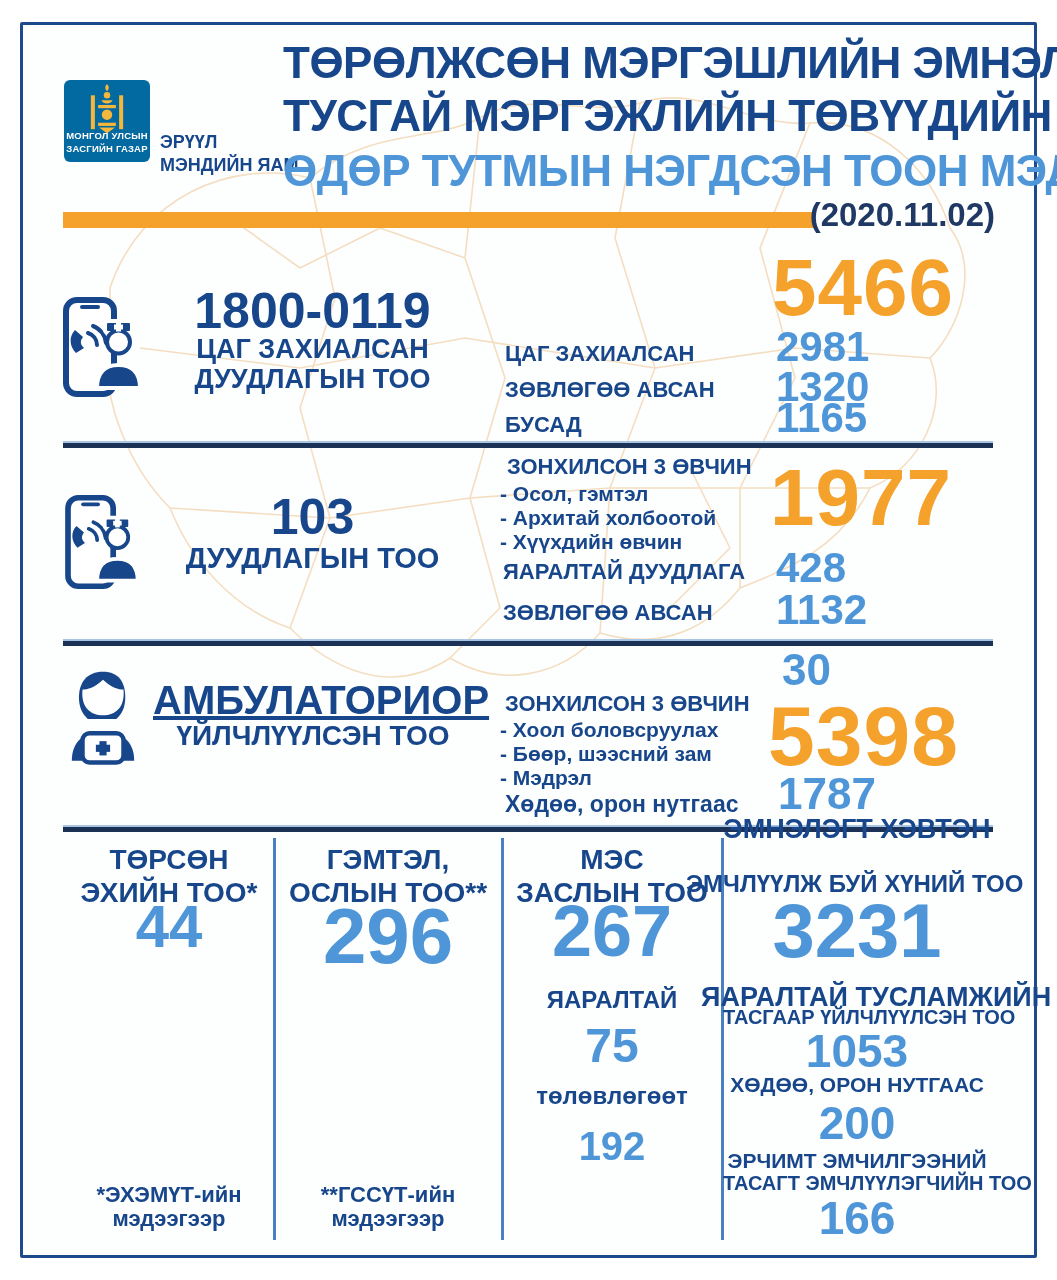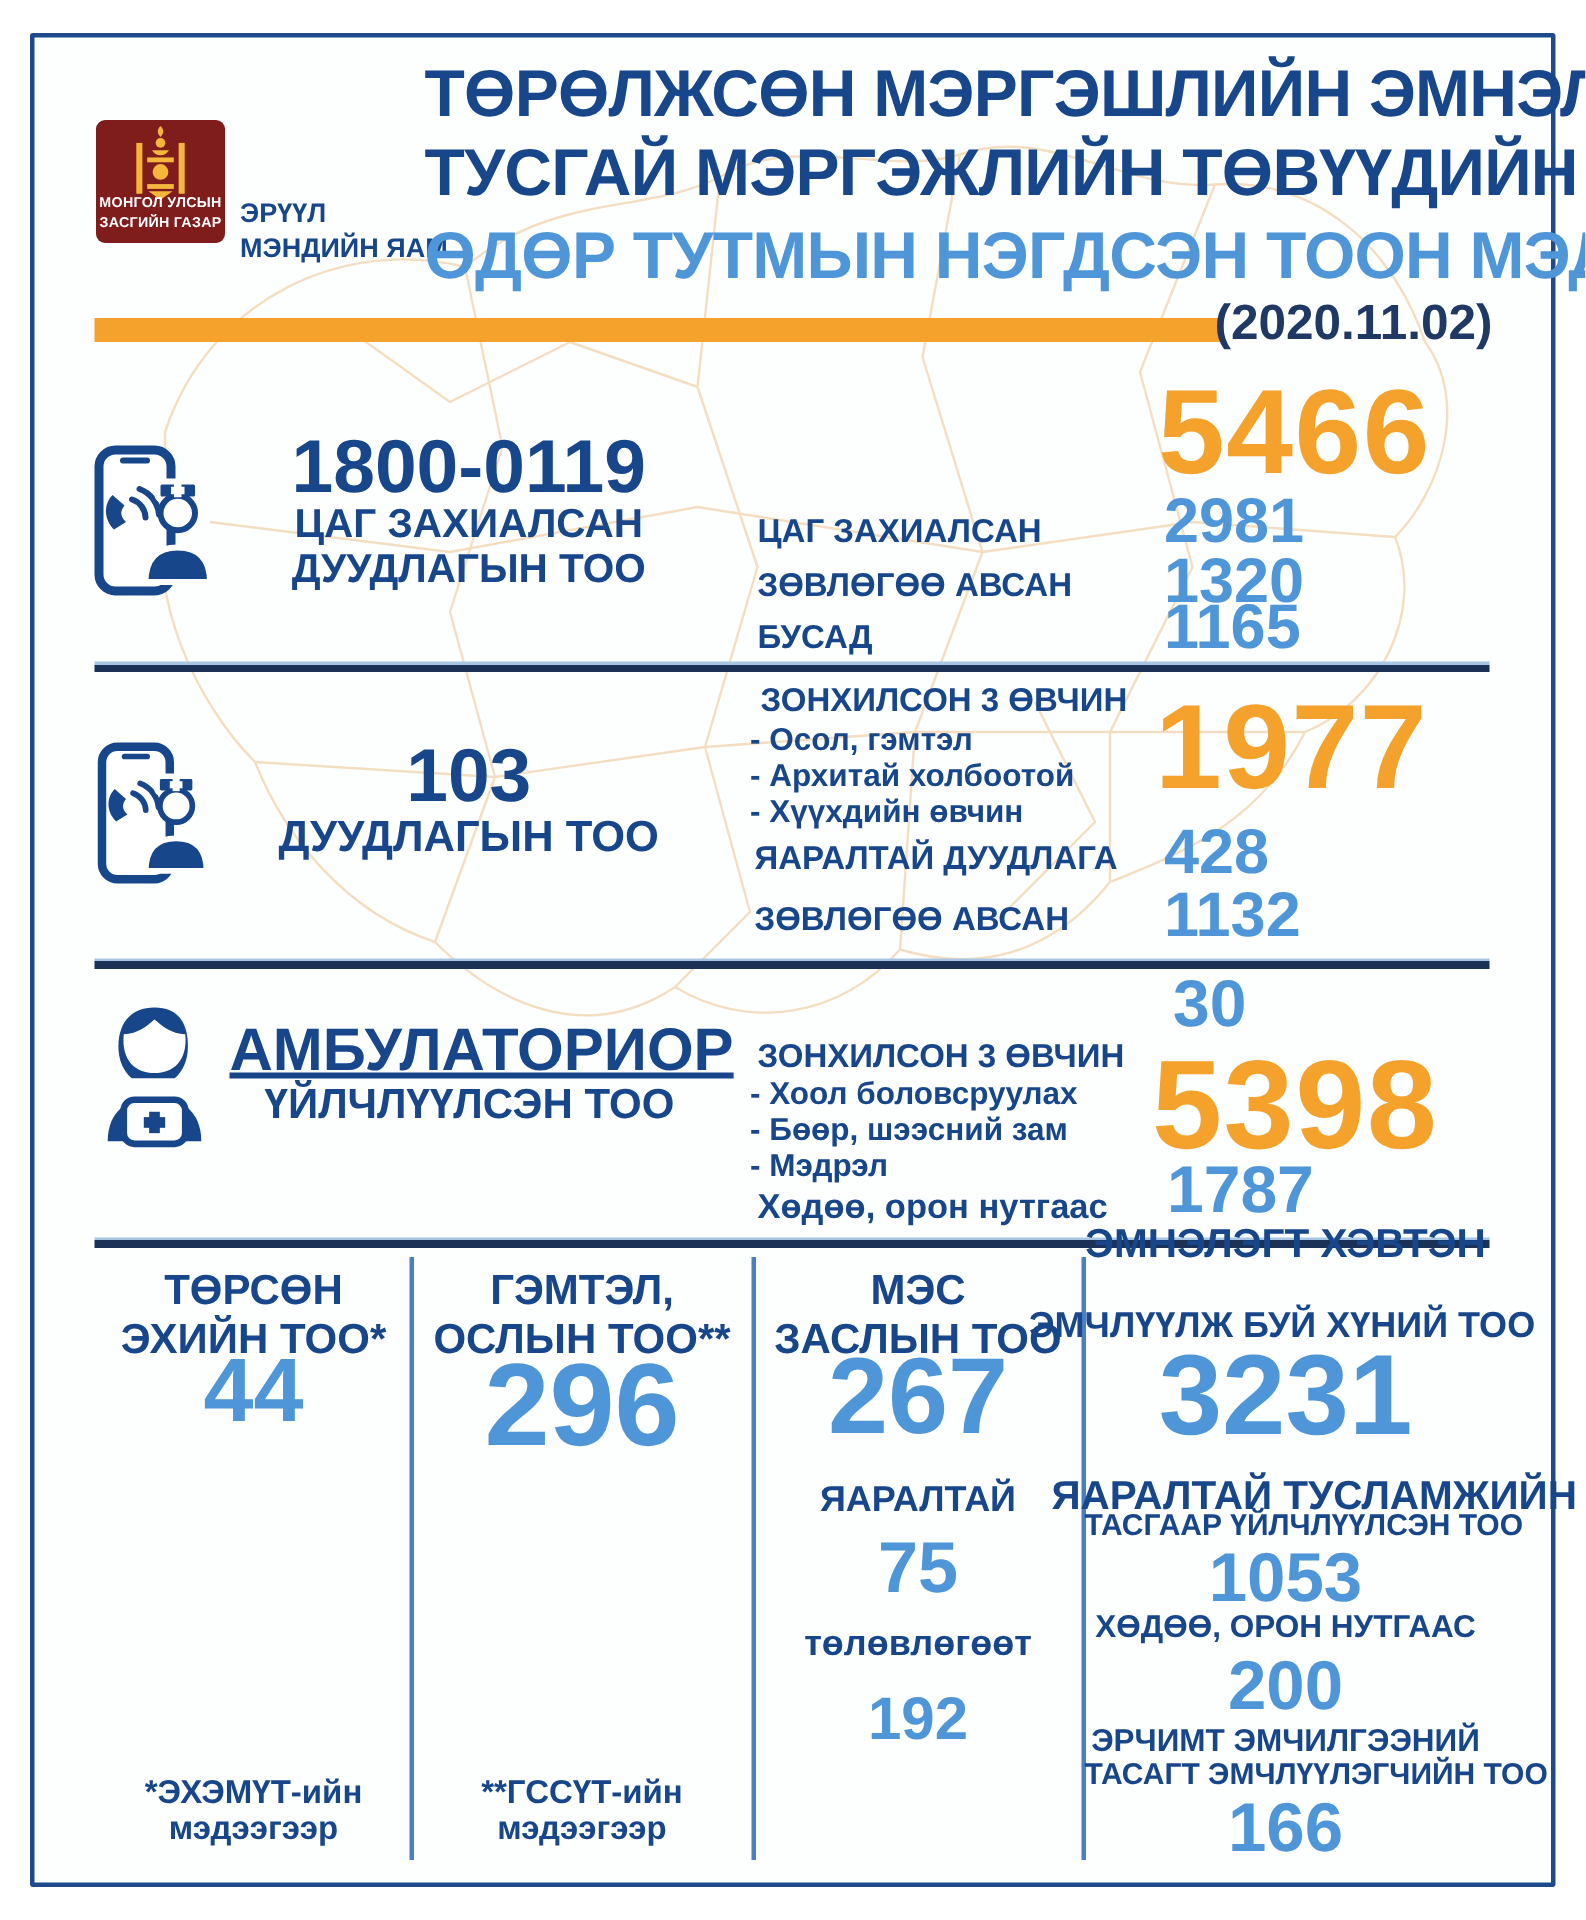--- a/index.html
+++ b/index.html
@@ -17,21 +17,21 @@
   .title-line{left:283px;width:716px;text-align:center;font-size:44px;letter-spacing:-.5px;line-height:1.05;}
   .date{font-size:33px;color:#1F3864;}
   .bar{background:#F5A22C;}
   .hr{height:7px;background:linear-gradient(to bottom,#A8C6E4 0 2px,#1B3156 2px 100%);}
   .vr{width:3px;background:#4A7FC1;}
   .bignum{font-size:80px;line-height:1;letter-spacing:1px;}
   .midnum{font-size:42px;line-height:1;}
   .sec-label{font-size:22px;line-height:1;}
   .bullet{font-size:21px;line-height:1;}
   .colbox{text-align:center;}
-  .logo{background:#7f1d1d;border-radius:6px;}
+  .logo{background:#0369a1;border-radius:6px;}
   .logo-cap{position:absolute;left:0;bottom:7px;width:100%;text-align:center;color:#fff;
             font-size:9.5px;line-height:1.3;letter-spacing:.2px;}
 </style>
 </head>
 <body>
 
 <div class="page">
 
   <div class="abs frame"></div>
 

